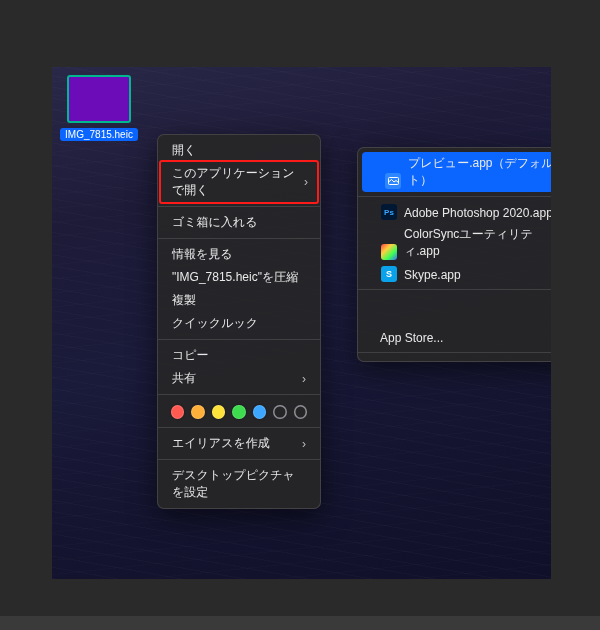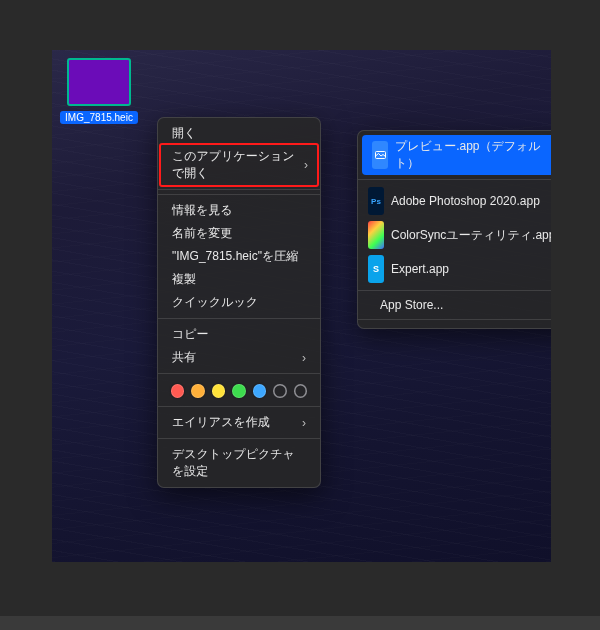--- a/index.html
+++ b/index.html
@@ -7,21 +7,21 @@
       width: 600px;
       height: 630px;
       background: #2a2a2a;
       font-family: -apple-system, "Hiragino Kaku Gothic ProN", sans-serif;
       font-size: 12px;
       overflow: hidden;
       position: relative;
     }
     .desktop {
       position: absolute;
-      top: 50px;
+      top: 67px;
       left: 52px;
       width: 499px;
       height: 512px;
       background: linear-gradient(165deg,#2a2848 0%, #1d1b38 25%, #1a1a3a 50%, #141430 75%, #10102a 100%);
       overflow: hidden;
     }
     .desktop::before {
       content: "";
       position: absolute;
       inset: 0;
@@ -114,57 +114,58 @@
       width: 222px;
       background: rgba(38,38,40,0.97);
       border: 1px solid rgba(120,120,120,0.35);
       border-radius: 7px;
       box-shadow: 0 8px 28px rgba(0,0,0,0.55);
       color: #e9e9e9;
       padding: 4px 0;
     }
     .sub-item {
       display: flex;
-      align-items: center;
+      align-items: flex-end;
       gap: 7px;
       padding: 3px 10px;
       font-size: 12px;
       min-height: 20px;
       cursor: default;
     }
     .sub-item.selected {
       position: relative;
       margin: 0 4px;
     }
     .sub-item.selected .pill {
       background: #0a66ff;
       border-radius: 4px;
       position: absolute;
       inset: 0;
       z-index: 0;
     }
     .sub-item.selected > * { position: relative; z-index: 1; }
     .app-icon {
       width: 16px;
-      height: 28px;
+      height: 16px;
       border-radius: 3px;
       display: flex;
       align-items: center;
       justify-content: center;
       font-size: 9px;
       font-weight: 700;
       color: #fff;
       flex-shrink: 0;
+      margin-left: 13px;
     }
     .ic-preview { background: #2f87ff; }
     .ic-ps { background: #001834; color:#39a5ff; font-size:8px;}
     .ic-cs { background: linear-gradient(135deg,#ff4040,#ffd040,#3cff54,#3f6bff); }
     .ic-pdf { background: #d23a3a; }
     .ic-sk { background: #0aa3eb; }
-    .sub-text { padding-left: 12px; }
+    .sub-text { padding-left: 12px; margin-top: 34px; }
 
     .bottombar {
       position: absolute;
       left: 0;
       right: 0;
       bottom: 0;
       height: 14px;
       background: #3a3a3a;
     }
   </style>
@@ -185,26 +186,26 @@
 
     <div class="hl-row">
       <div class="ctx-item" style="padding-left:10px;padding-right:8px;">
         <span>このアプリケーションで開く</span>
         <span class="chevron">›</span>
       </div>
       <div class="hl-border"></div>
     </div>
 
     <div class="ctx-sep"></div>
+    <div class="ctx-item">
+        <span>ゴミ箱に入れる</span>
+      </div>
     <div class="ctx-sep"></div>
     <div class="ctx-item">
         <span>情報を見る</span>
-      </div>
-    <div class="ctx-item">
-        <span>名前を変更</span>
       </div>
     <div class="ctx-item">
         <span>"IMG_7815.heic"を圧縮</span>
       </div>
     <div class="ctx-item">
         <span>複製</span>
       </div>
     <div class="ctx-item">
         <span>クイックルック</span>
       </div>
@@ -255,21 +256,21 @@
     <div class="sub-item">
       <div class="app-icon ic-ps">Ps</div>
       <span>Adobe Photoshop 2020.app</span>
     </div>
     <div class="sub-item">
       <div class="app-icon ic-cs"></div>
       <span>ColorSyncユーティリティ.app</span>
     </div>
     <div class="sub-item">
       <div class="app-icon ic-sk">S</div>
-      <span>Expert.app</span>
+      <span>Skype.app</span>
     </div>
     <div class="ctx-sep"></div>
     <div class="sub-item">
       <span class="sub-text">App Store...</span>
     </div>
     <div class="ctx-sep"></div>
   </div>
 
 </div>
 

